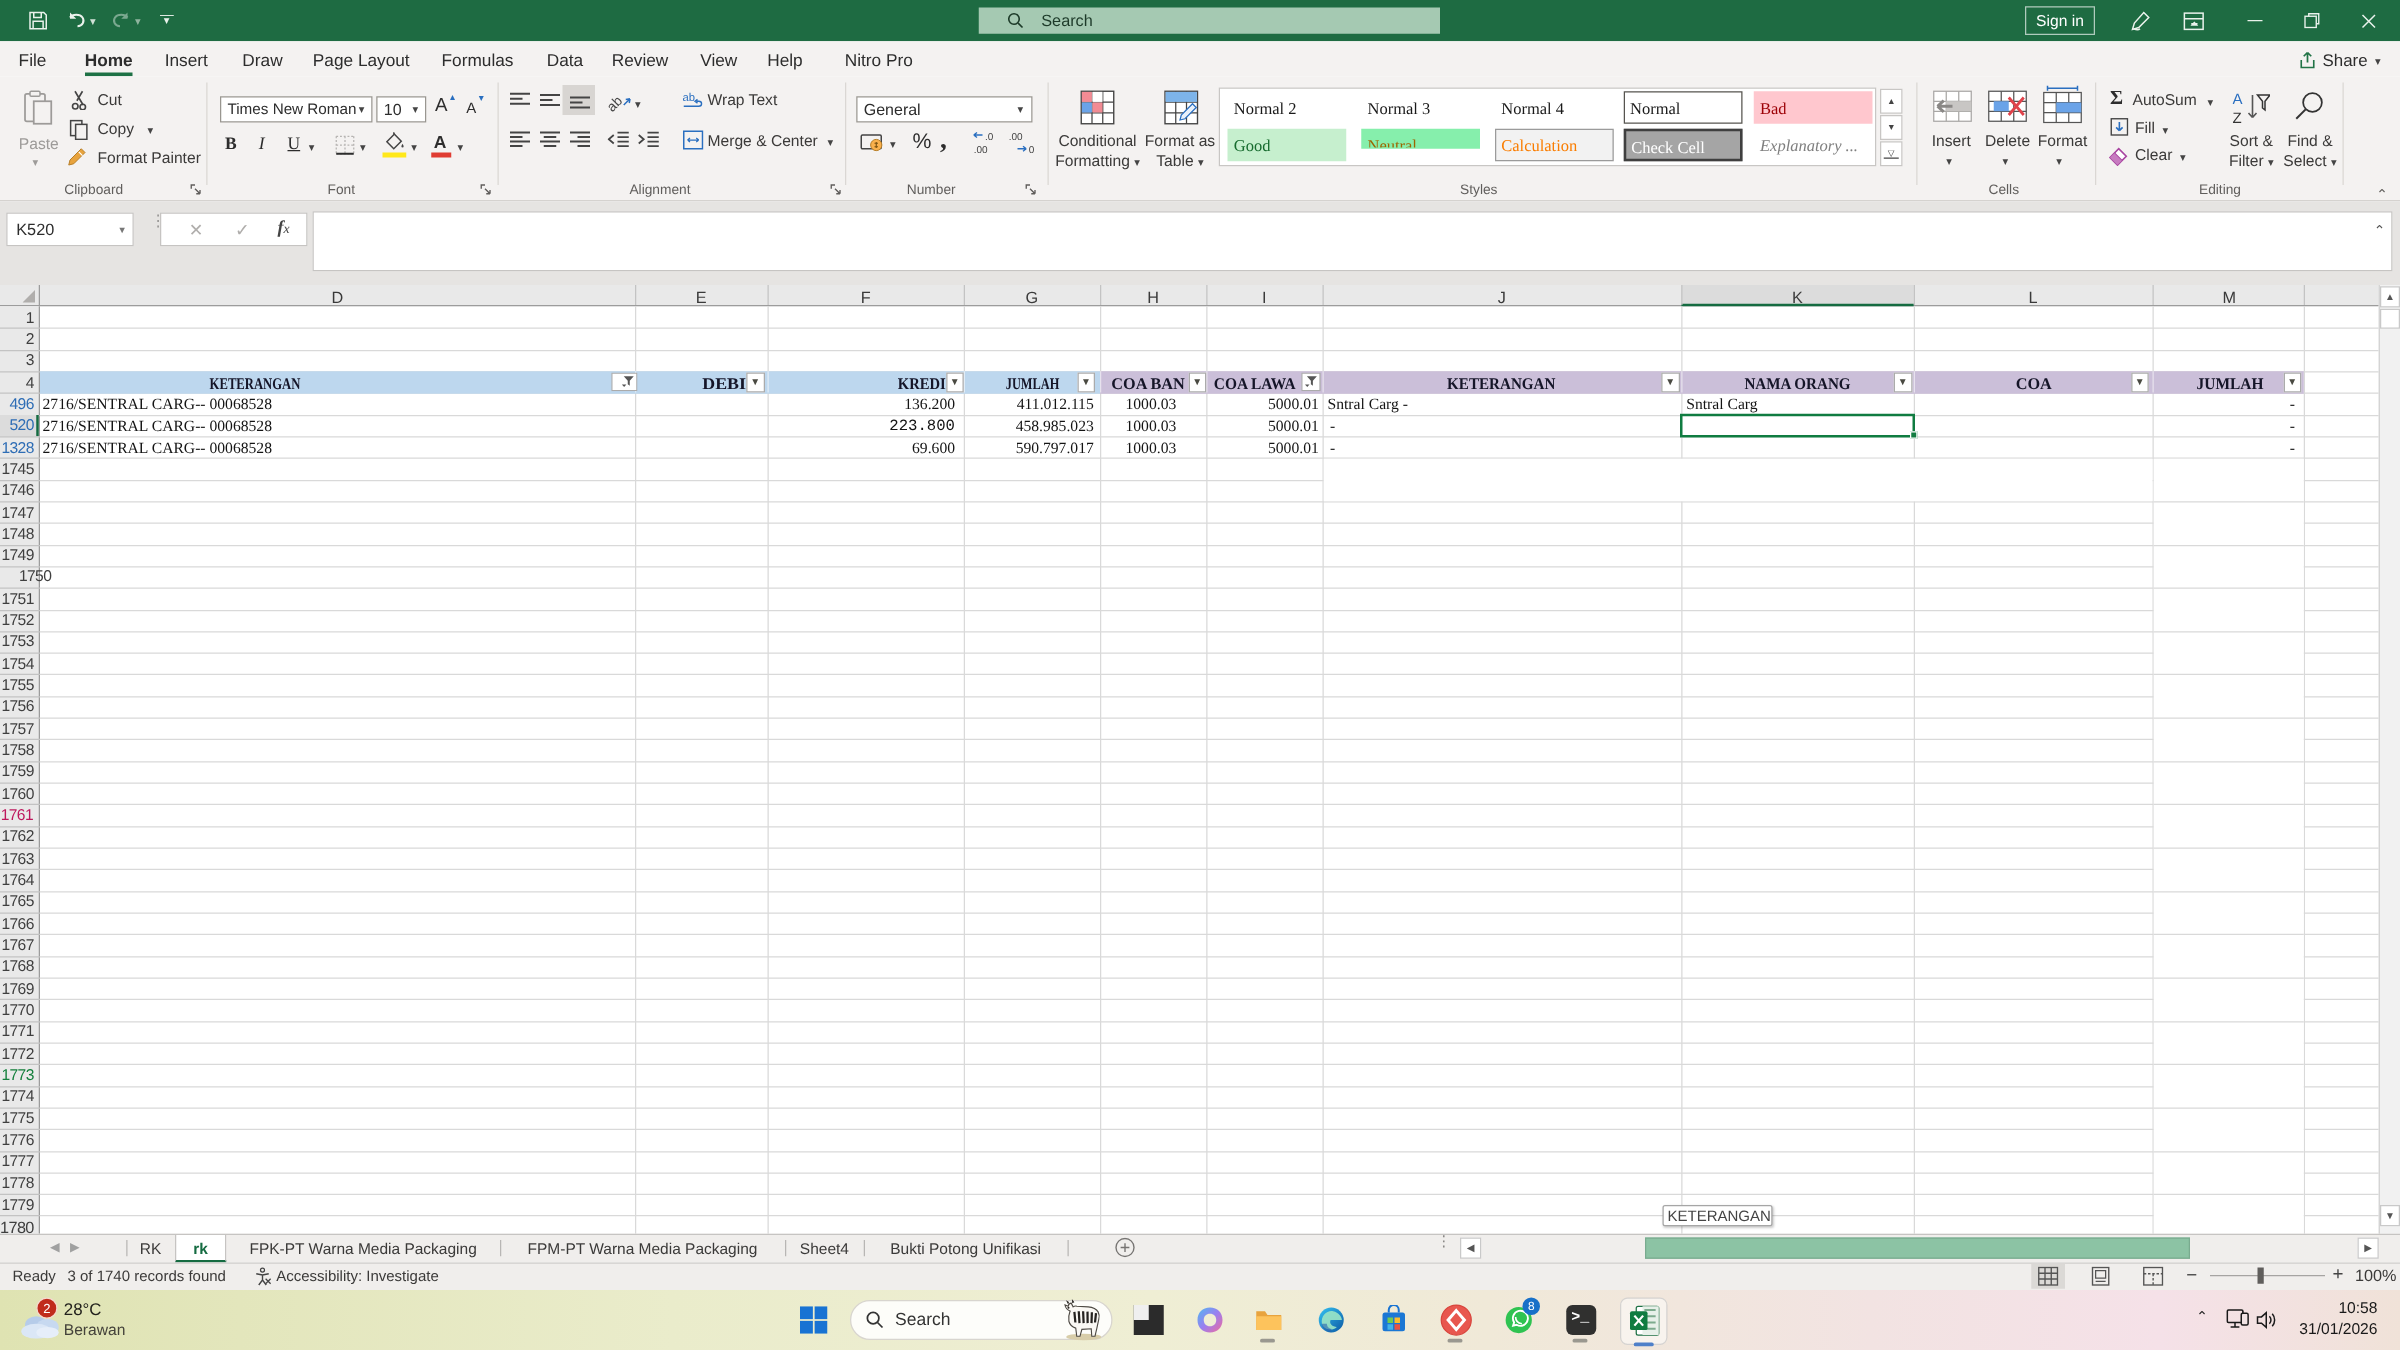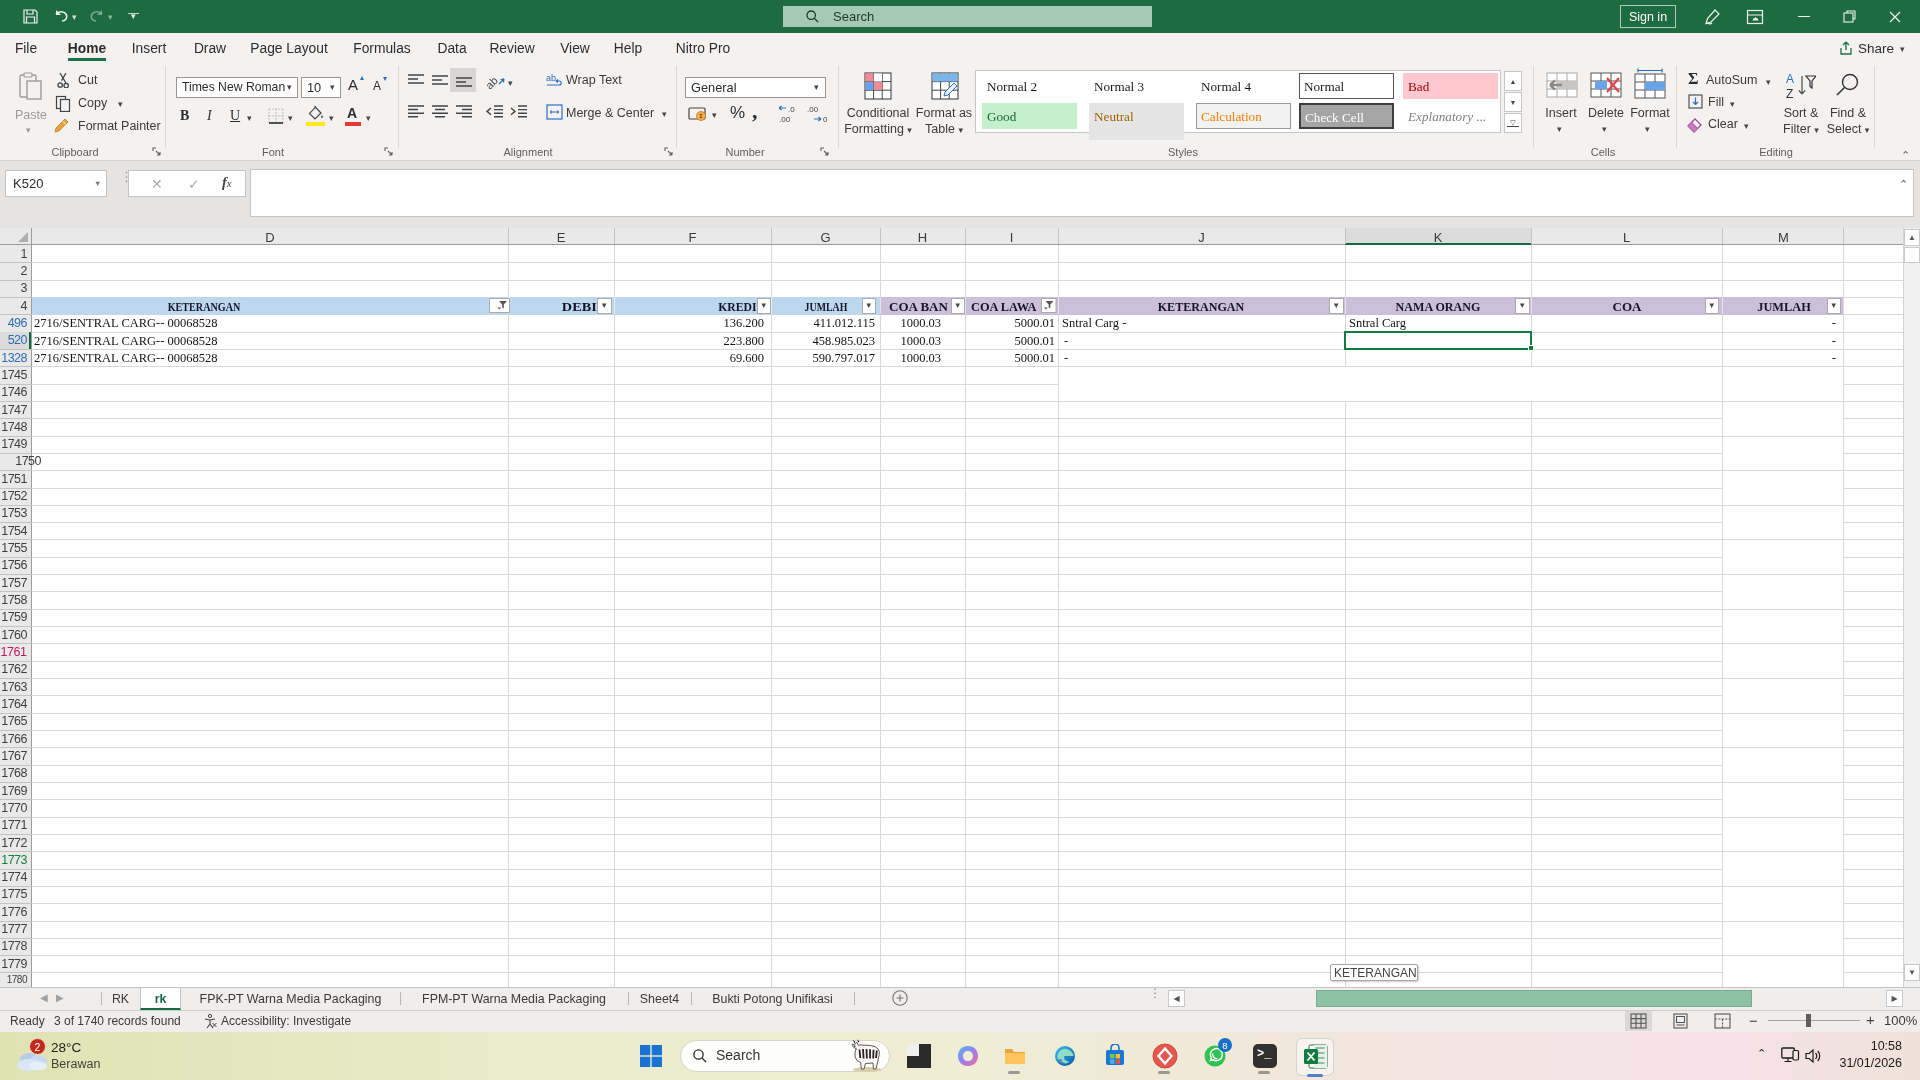--- a/index.html
+++ b/index.html
@@ -230,21 +230,21 @@
     </svg>
 <div class="txt" style="left:906px;top:106px;width:76px;text-align:center;color:#3b3a39;font-size:12.5px">Format as</div>
 <div class="txt" style="left:906px;top:122px;width:76px;text-align:center;color:#3b3a39;font-size:12.5px">Table&nbsp;<span style="font-size:9px;color:#444">▾</span></div>
 <div class="a" style="left:975px;top:70px;width:526px;height:63px;background:#fff;border:1px solid #c8c6c4"></div>
 <div class="a" style="left:982px;top:73px;width:95px;height:26px;background:#fff;border:1px solid rgba(0,0,0,0);color:#1a1a1a;font-size:13.2px;font-family:'Liberation Serif',serif;padding:4.5px 0 0 4px;white-space:nowrap;overflow:hidden">Normal 2</div>
 <div class="a" style="left:1089px;top:73px;width:95px;height:26px;background:#fff;border:1px solid rgba(0,0,0,0);color:#1a1a1a;font-size:13.2px;font-family:'Liberation Serif',serif;padding:4.5px 0 0 4px;white-space:nowrap;overflow:hidden">Normal 3</div>
 <div class="a" style="left:1196px;top:73px;width:95px;height:26px;background:#fff;border:1px solid rgba(0,0,0,0);color:#1a1a1a;font-size:13.2px;font-family:'Liberation Serif',serif;padding:4.5px 0 0 4px;white-space:nowrap;overflow:hidden">Normal 4</div>
 <div class="a" style="left:1299px;top:73px;width:95px;height:26px;background:#fff;border:1.5px solid #56544f;color:#1a1a1a;font-size:13.2px;font-family:'Liberation Serif',serif;padding:4.5px 0 0 4px;white-space:nowrap;overflow:hidden">Normal</div>
 <div class="a" style="left:1403px;top:73px;width:95px;height:26px;background:#ffc7ce;border:1px solid rgba(0,0,0,0);color:#9c0006;font-size:13.2px;font-family:'Liberation Serif',serif;padding:4.5px 0 0 4px;white-space:nowrap;overflow:hidden">Bad</div>
 <div class="a" style="left:982px;top:103px;width:95px;height:26px;background:#c6efce;border:1px solid rgba(0,0,0,0);color:#166b2e;font-size:13.2px;font-family:'Liberation Serif',serif;padding:4.5px 0 0 4px;white-space:nowrap;overflow:hidden;">Good</div>
-<div class="a" style="left:1089px;top:103px;width:95px;height:37px;background:#e5e5e5;border:1px solid rgba(0,0,0,0);color:#9c6500;font-size:13.2px;font-family:'Liberation Serif',serif;padding:4.5px 0 0 4px;white-space:nowrap;overflow:hidden;">Neutral</div>
+<div class="a" style="left:1089px;top:103px;width:95px;height:16px;background:#86efac;border:1px solid rgba(0,0,0,0);color:#9c6500;font-size:13.2px;font-family:'Liberation Serif',serif;padding:4.5px 0 0 4px;white-space:nowrap;overflow:hidden;">Neutral</div>
 <div class="a" style="left:1196px;top:103px;width:95px;height:26px;background:#f2f2f2;border:1px solid #9b9b9b;color:#fa7d00;font-size:13.2px;font-family:'Liberation Serif',serif;padding:4.5px 0 0 4px;white-space:nowrap;overflow:hidden;">Calculation</div>
 <div class="a" style="left:1299px;top:103px;width:95px;height:26px;background:#a5a5a5;border:2px solid #3f3f3f;color:#ffffff;font-size:13.2px;font-family:'Liberation Serif',serif;padding:4.5px 0 0 4px;white-space:nowrap;overflow:hidden;">Check Cell</div>
 <div class="a" style="left:1403px;top:103px;width:95px;height:26px;background:#fff;border:1px solid rgba(0,0,0,0);color:#7f7f7f;font-size:13.2px;font-family:'Liberation Serif',serif;padding:4.5px 0 0 4px;white-space:nowrap;overflow:hidden;font-style:italic;">Explanatory ...</div>
 <div class="a ctr" style="left:1504px;top:71px;width:18px;height:20px;background:#fff;border:1px solid #c8c6c4;font-size:7px;color:#444">▲</div>
 <div class="a ctr" style="left:1504px;top:92px;width:18px;height:20px;background:#fff;border:1px solid #c8c6c4;font-size:7px;color:#444">▼</div>
 <div class="a ctr" style="left:1504px;top:113px;width:18px;height:20px;background:#fff;border:1px solid #c8c6c4;font-size:7px;color:#444">▽</div>
 <div class="hline" style="left:1507px;top:126px;width:12px;background:#444"></div>
 <svg class="a" style="left:1546px;top:72px" width="32" height="26" viewBox="0 0 32 26">
 <rect x="1" y="1" width="30" height="24" fill="#fff" stroke="#a9a7a5" stroke-width="1"></rect>
 <path d="M1 9 h30 M1 17 h30 M11 1 v24 M21 1 v24" stroke="#a9a7a5" stroke-width="1"></path>
@@ -417,21 +417,21 @@
 <div class="txt" style="left:0;top:887.4px;width:27px;text-align:right;color:#3f3f3f;font-size:12.5px;letter-spacing:-0.5px">1775</div>
 <div class="hline" style="left:0;top:903.2px;width:32px;background:#c3c3c3"></div>
 <div class="txt" style="left:0;top:904.8px;width:27px;text-align:right;color:#3f3f3f;font-size:12.5px;letter-spacing:-0.5px">1776</div>
 <div class="hline" style="left:0;top:920.5px;width:32px;background:#c3c3c3"></div>
 <div class="txt" style="left:0;top:922.1px;width:27px;text-align:right;color:#3f3f3f;font-size:12.5px;letter-spacing:-0.5px">1777</div>
 <div class="hline" style="left:0;top:937.8px;width:32px;background:#c3c3c3"></div>
 <div class="txt" style="left:0;top:939.4px;width:27px;text-align:right;color:#3f3f3f;font-size:12.5px;letter-spacing:-0.5px">1778</div>
 <div class="hline" style="left:0;top:955.1px;width:32px;background:#c3c3c3"></div>
 <div class="txt" style="left:0;top:956.7px;width:27px;text-align:right;color:#3f3f3f;font-size:12.5px;letter-spacing:-0.5px">1779</div>
 <div class="hline" style="left:0;top:972.4px;width:32px;background:#c3c3c3"></div>
-<div class="txt" style="left:0;top:974.0px;width:27px;text-align:right;color:#3f3f3f;font-size:10px;letter-spacing:-0.5px">1780</div>
+<div class="txt" style="left:0;top:974.0px;width:27px;text-align:right;color:#3f3f3f;font-size:13px;letter-spacing:-0.5px">1780</div>
 <div class="hline" style="left:0;top:989.8px;width:32px;background:#c3c3c3"></div>
 <div class="hline" style="left:32px;top:262.3px;width:1871px;background:#d9d9d9"></div>
 <div class="hline" style="left:32px;top:279.6px;width:1871px;background:#d9d9d9"></div>
 <div class="hline" style="left:32px;top:297.0px;width:1871px;background:#d9d9d9"></div>
 <div class="hline" style="left:32px;top:314.3px;width:1871px;background:#d9d9d9"></div>
 <div class="hline" style="left:32px;top:331.6px;width:1871px;background:#d9d9d9"></div>
 <div class="hline" style="left:32px;top:348.9px;width:1871px;background:#d9d9d9"></div>
 <div class="hline" style="left:32px;top:366.2px;width:1871px;background:#d9d9d9"></div>
 <div class="hline" style="left:32px;top:383.6px;width:1871px;background:#d9d9d9"></div>
 <div class="hline" style="left:32px;top:400.9px;width:1871px;background:#d9d9d9"></div>
@@ -539,21 +539,21 @@
 <div class="a ctr" style="left:1826.5px;top:297.8px;width:14.5px;height:16px;background:#fff;border:1px solid #ababab;font-size:8px;color:#4a4a42">▼</div>
 <div class="txt" style="left:34px;top:316.3px;font-family:'Liberation Serif',serif;font-size:12.5px;color:#141414">2716/SENTRAL CARG-- 00068528</div>
 <div class="txt" style="right:1156px;top:316.3px;font-family:'Liberation Serif',serif;font-size:12.5px;color:#141414">136.200</div>
 <div class="txt" style="right:1045px;top:316.3px;font-family:'Liberation Serif',serif;font-size:12.5px;color:#141414">411.012.115</div>
 <div class="txt" style="right:979px;top:316.3px;font-family:'Liberation Serif',serif;font-size:12.5px;color:#141414">1000.03</div>
 <div class="txt" style="right:865px;top:316.3px;font-family:'Liberation Serif',serif;font-size:12.5px;color:#141414">5000.01</div>
 <div class="txt" style="left:1062px;top:316.3px;font-family:'Liberation Serif',serif;font-size:12.5px;color:#141414">Sntral Carg -</div>
 <div class="txt" style="left:1349px;top:316.3px;font-family:'Liberation Serif',serif;font-size:12.5px;color:#141414">Sntral Carg</div>
 <div class="txt" style="right:84px;top:316.3px;font-family:'Liberation Serif',serif;font-size:12.5px;color:#141414">-</div>
 <div class="txt" style="left:34px;top:333.6px;font-family:'Liberation Serif',serif;font-size:12.5px;color:#141414">2716/SENTRAL CARG-- 00068528</div>
-<div class="txt" style="right:1156px;top:333.6px;font-family:Liberation Serif, serif;font-size:12.5px;color:#141414">223.800</div>
+<div class="txt" style="right:1156px;top:333.6px;font-family:Liberation Mono, monospace;font-size:12.5px;color:#141414">223.800</div>
 <div class="txt" style="right:1045px;top:333.6px;font-family:'Liberation Serif',serif;font-size:12.5px;color:#141414">458.985.023</div>
 <div class="txt" style="right:979px;top:333.6px;font-family:'Liberation Serif',serif;font-size:12.5px;color:#141414">1000.03</div>
 <div class="txt" style="right:865px;top:333.6px;font-family:'Liberation Serif',serif;font-size:12.5px;color:#141414">5000.01</div>
 <div class="txt" style="left:1064px;top:333.6px;font-family:'Liberation Serif',serif;font-size:12.5px;color:#141414">-</div>
 <div class="txt" style="right:84px;top:333.6px;font-family:'Liberation Serif',serif;font-size:12.5px;color:#141414">-</div>
 <div class="txt" style="left:34px;top:350.9px;font-family:'Liberation Serif',serif;font-size:12.5px;color:#141414">2716/SENTRAL CARG-- 00068528</div>
 <div class="txt" style="right:1156px;top:350.9px;font-family:'Liberation Serif',serif;font-size:12.5px;color:#141414">69.600</div>
 <div class="txt" style="right:1045px;top:350.9px;font-family:'Liberation Serif',serif;font-size:12.5px;color:#141414">590.797.017</div>
 <div class="txt" style="right:979px;top:350.9px;font-family:'Liberation Serif',serif;font-size:12.5px;color:#141414">1000.03</div>
 <div class="txt" style="right:865px;top:350.9px;font-family:'Liberation Serif',serif;font-size:12.5px;color:#141414">5000.01</div>

